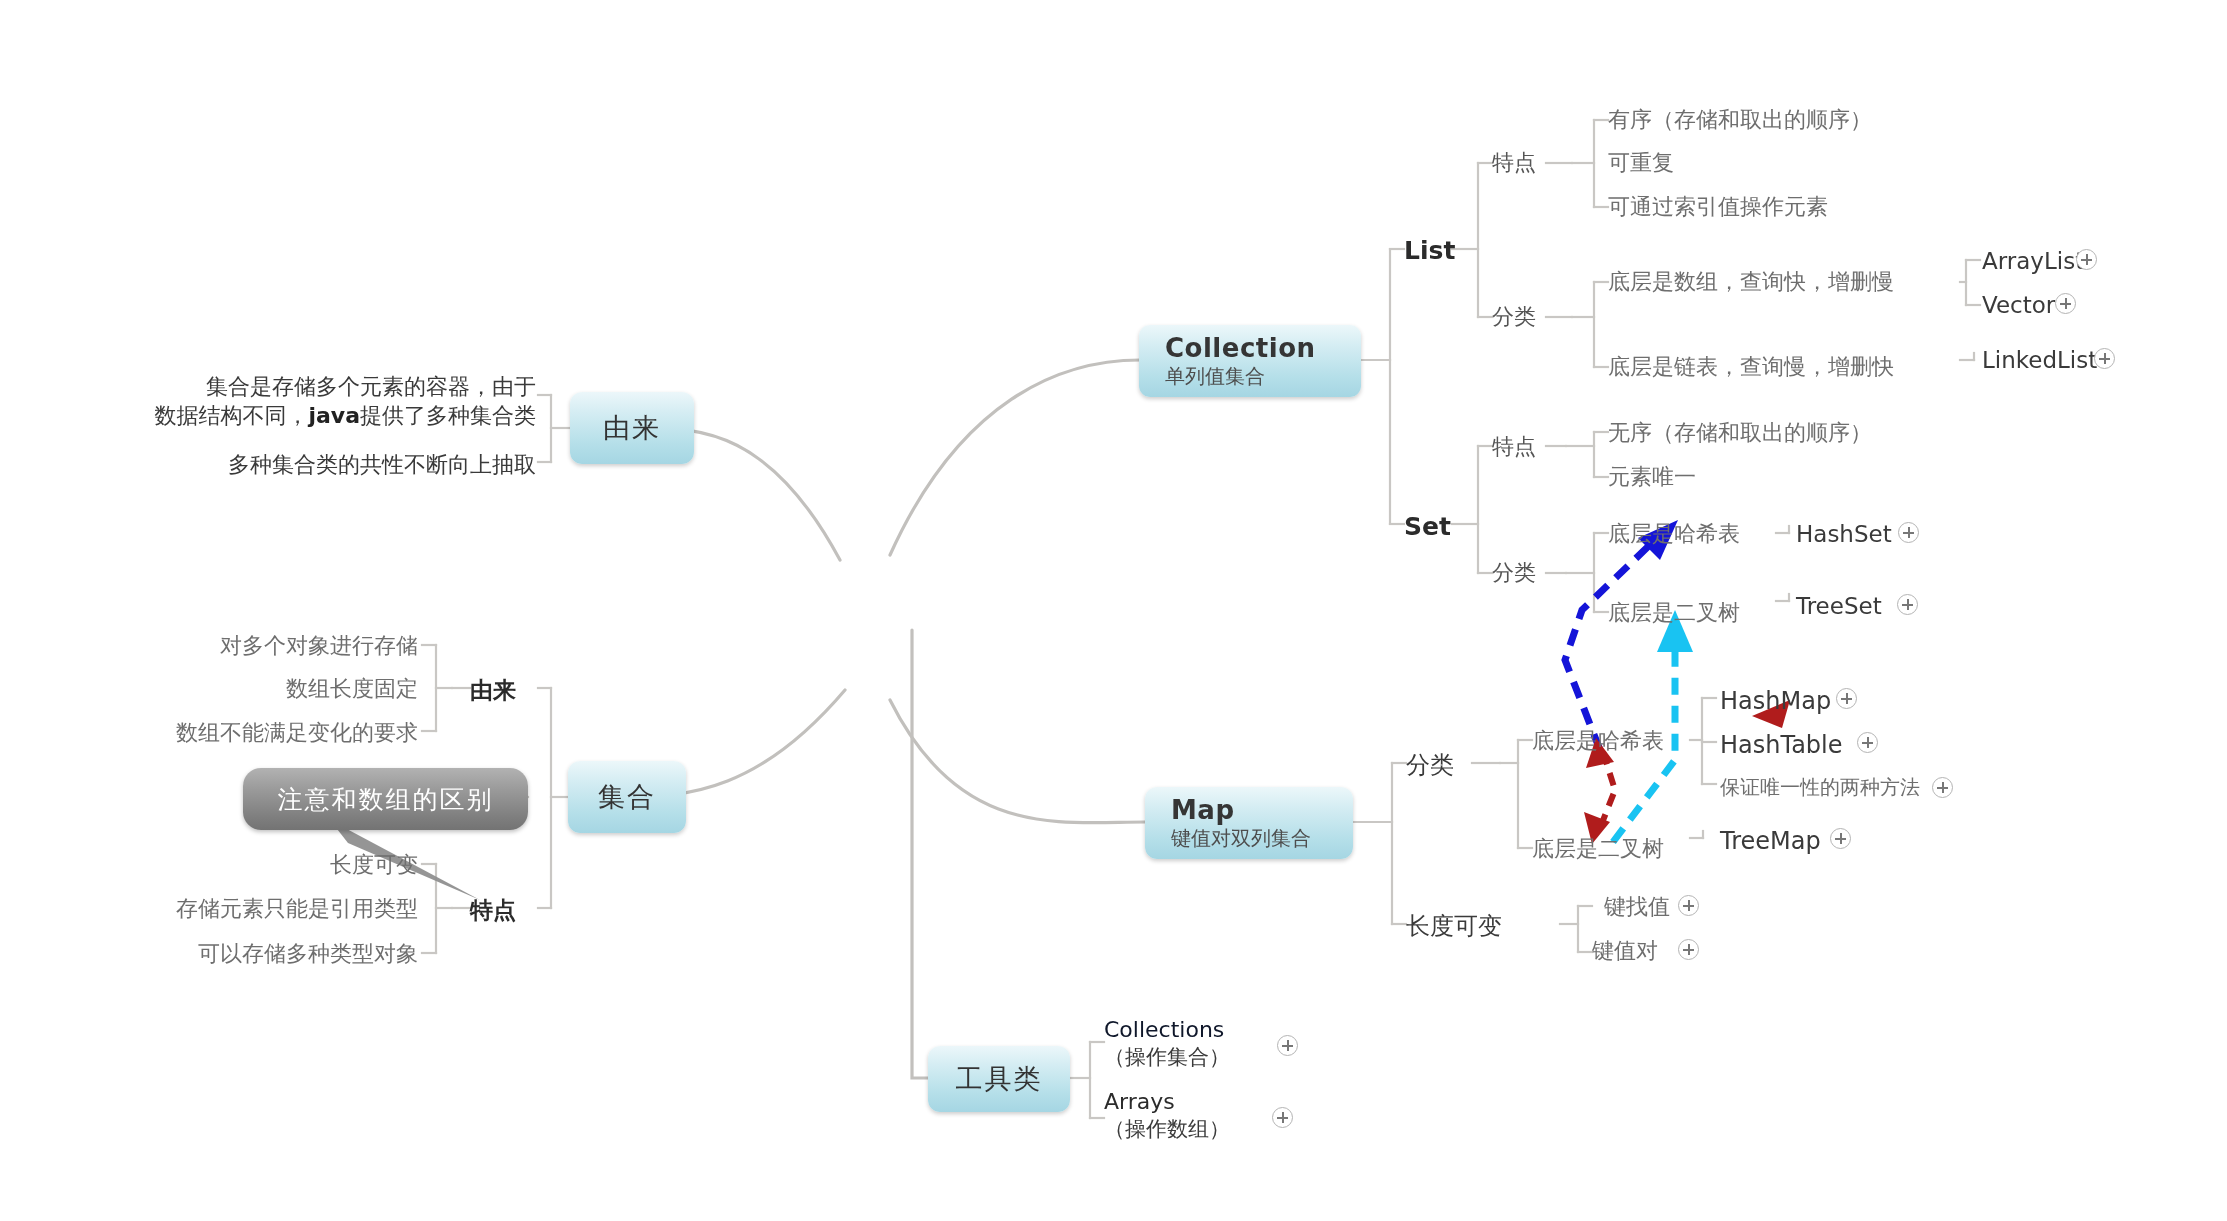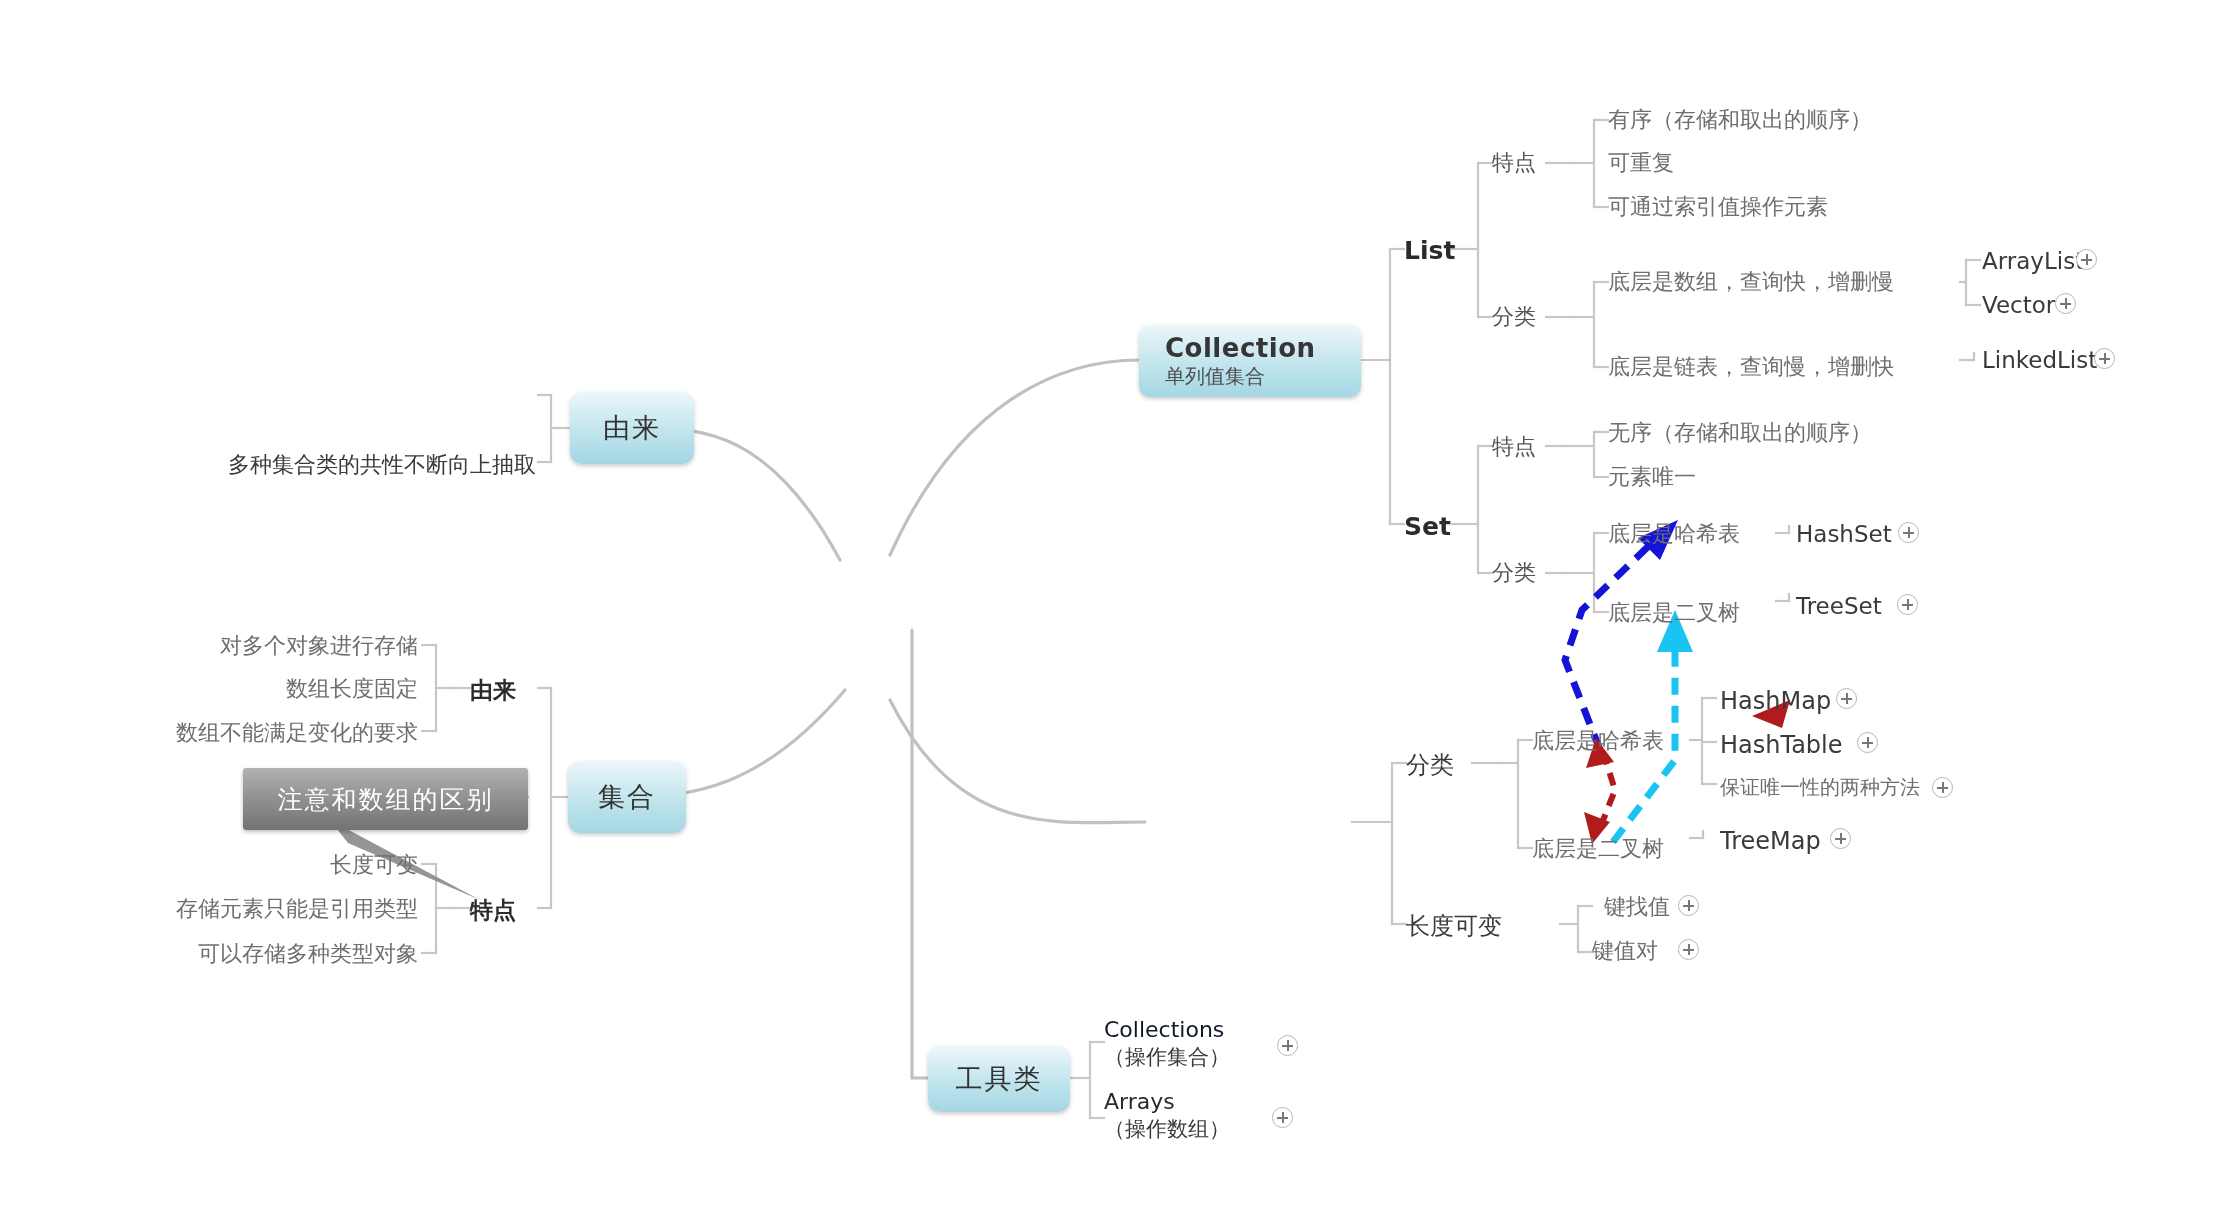--- a/index.html
+++ b/index.html
@@ -66,21 +66,21 @@
   }
   .node-box .nb-plain {
     color: #333333;
     font-size: 27px;
     letter-spacing: 2px;
     font-family: "DejaVu Sans", "Liberation Sans", sans-serif;
   }
   
   .callout {
     position: absolute;
-    border-radius: 3px;
+    border-radius: 18px;
     background: linear-gradient(180deg, #b2b2b2 0%, #9a9a9a 35%, #7e7e7e 80%, #737373 100%);
     box-shadow: 0 2px 4px rgba(0,0,0,0.25);
     display: flex; align-items: center; justify-content: center;
     color: #ffffff;
     font-size: 25px;
     letter-spacing: 2px;
     z-index: 6;
     font-family: "DejaVu Sans", "Liberation Sans", sans-serif;
   }
   
@@ -274,20 +274,24 @@
       <path d="M 330 820 L 480 900 L 348 843 Z" fill="#8f8f8f" opacity="0.95"></path>
     </g>
   </svg>
 
 
   <div class="node-box" style="left:1139px; top:325px; width:222px; height:72px; padding-left:26px;border-radius:11px;">
     <span class="nb-title">Collection</span>
     <span class="nb-sub">单列值集合</span>
   </div>
 
+  <div class="node-box" style="left:1145px; top:787px; width:208px; height:72px; padding-left:26px;">
+    <span class="nb-title">Map</span>
+    <span class="nb-sub">键值对双列集合</span>
+  </div>
 
   <div class="node-box centered" style="left:570px; top:392px; width:124px; height:72px;">
     <span class="nb-plain">由来</span>
   </div>
 
   <div class="node-box centered" style="left:568px; top:761px; width:118px; height:72px;">
     <span class="nb-plain">集合</span>
   </div>
 
   <div class="node-box centered" style="left:928px; top:1046px; width:142px; height:66px;">
@@ -366,20 +370,24 @@
 
   <div class="lbl dark" style="left:1406px; top:910px; font-size:24px;">
     <span>长度可变</span>
   </div>
   <div class="lbl" style="left:1604px; top:892px;text-align:center;">键找值</div>
   <div class="plus-icon" style="left:1678px; top:895px;"></div>
 
   <div class="lbl" style="left:1592px; top:936px;">键值对</div>
   <div class="plus-icon" style="left:1678px; top:939px;"></div>
 
+  <div class="lbl right two-line" style="left:96px; top:373px; width:440px; font-size:22px; color:#3a3a3a;">
+    <div>集合是存储多个元素的容器，由于</div>
+    <div>数据结构不同，<span class="bld">java</span>提供了多种集合类</div>
+  </div>
   <div class="lbl right" style="left:96px; top:450px; width:440px; font-size:22px; color:#3a3a3a;">多种集合类的共性不断向上抽取</div>
 
   <div class="lbl bold" style="left:470px; top:675px; font-size:23px;">
     <span>由来</span>
   </div>
   <div class="lbl right" style="left:92px; top:631px; width:326px;">对多个对象进行存储</div>
   <div class="lbl right" style="left:92px; top:674px; width:326px;">数组长度固定</div>
   <div class="lbl right" style="left:92px; top:718px; width:326px;">数组不能满足变化的要求</div>
 
   <div class="lbl bold" style="left:470px; top:895px; font-size:23px;">

